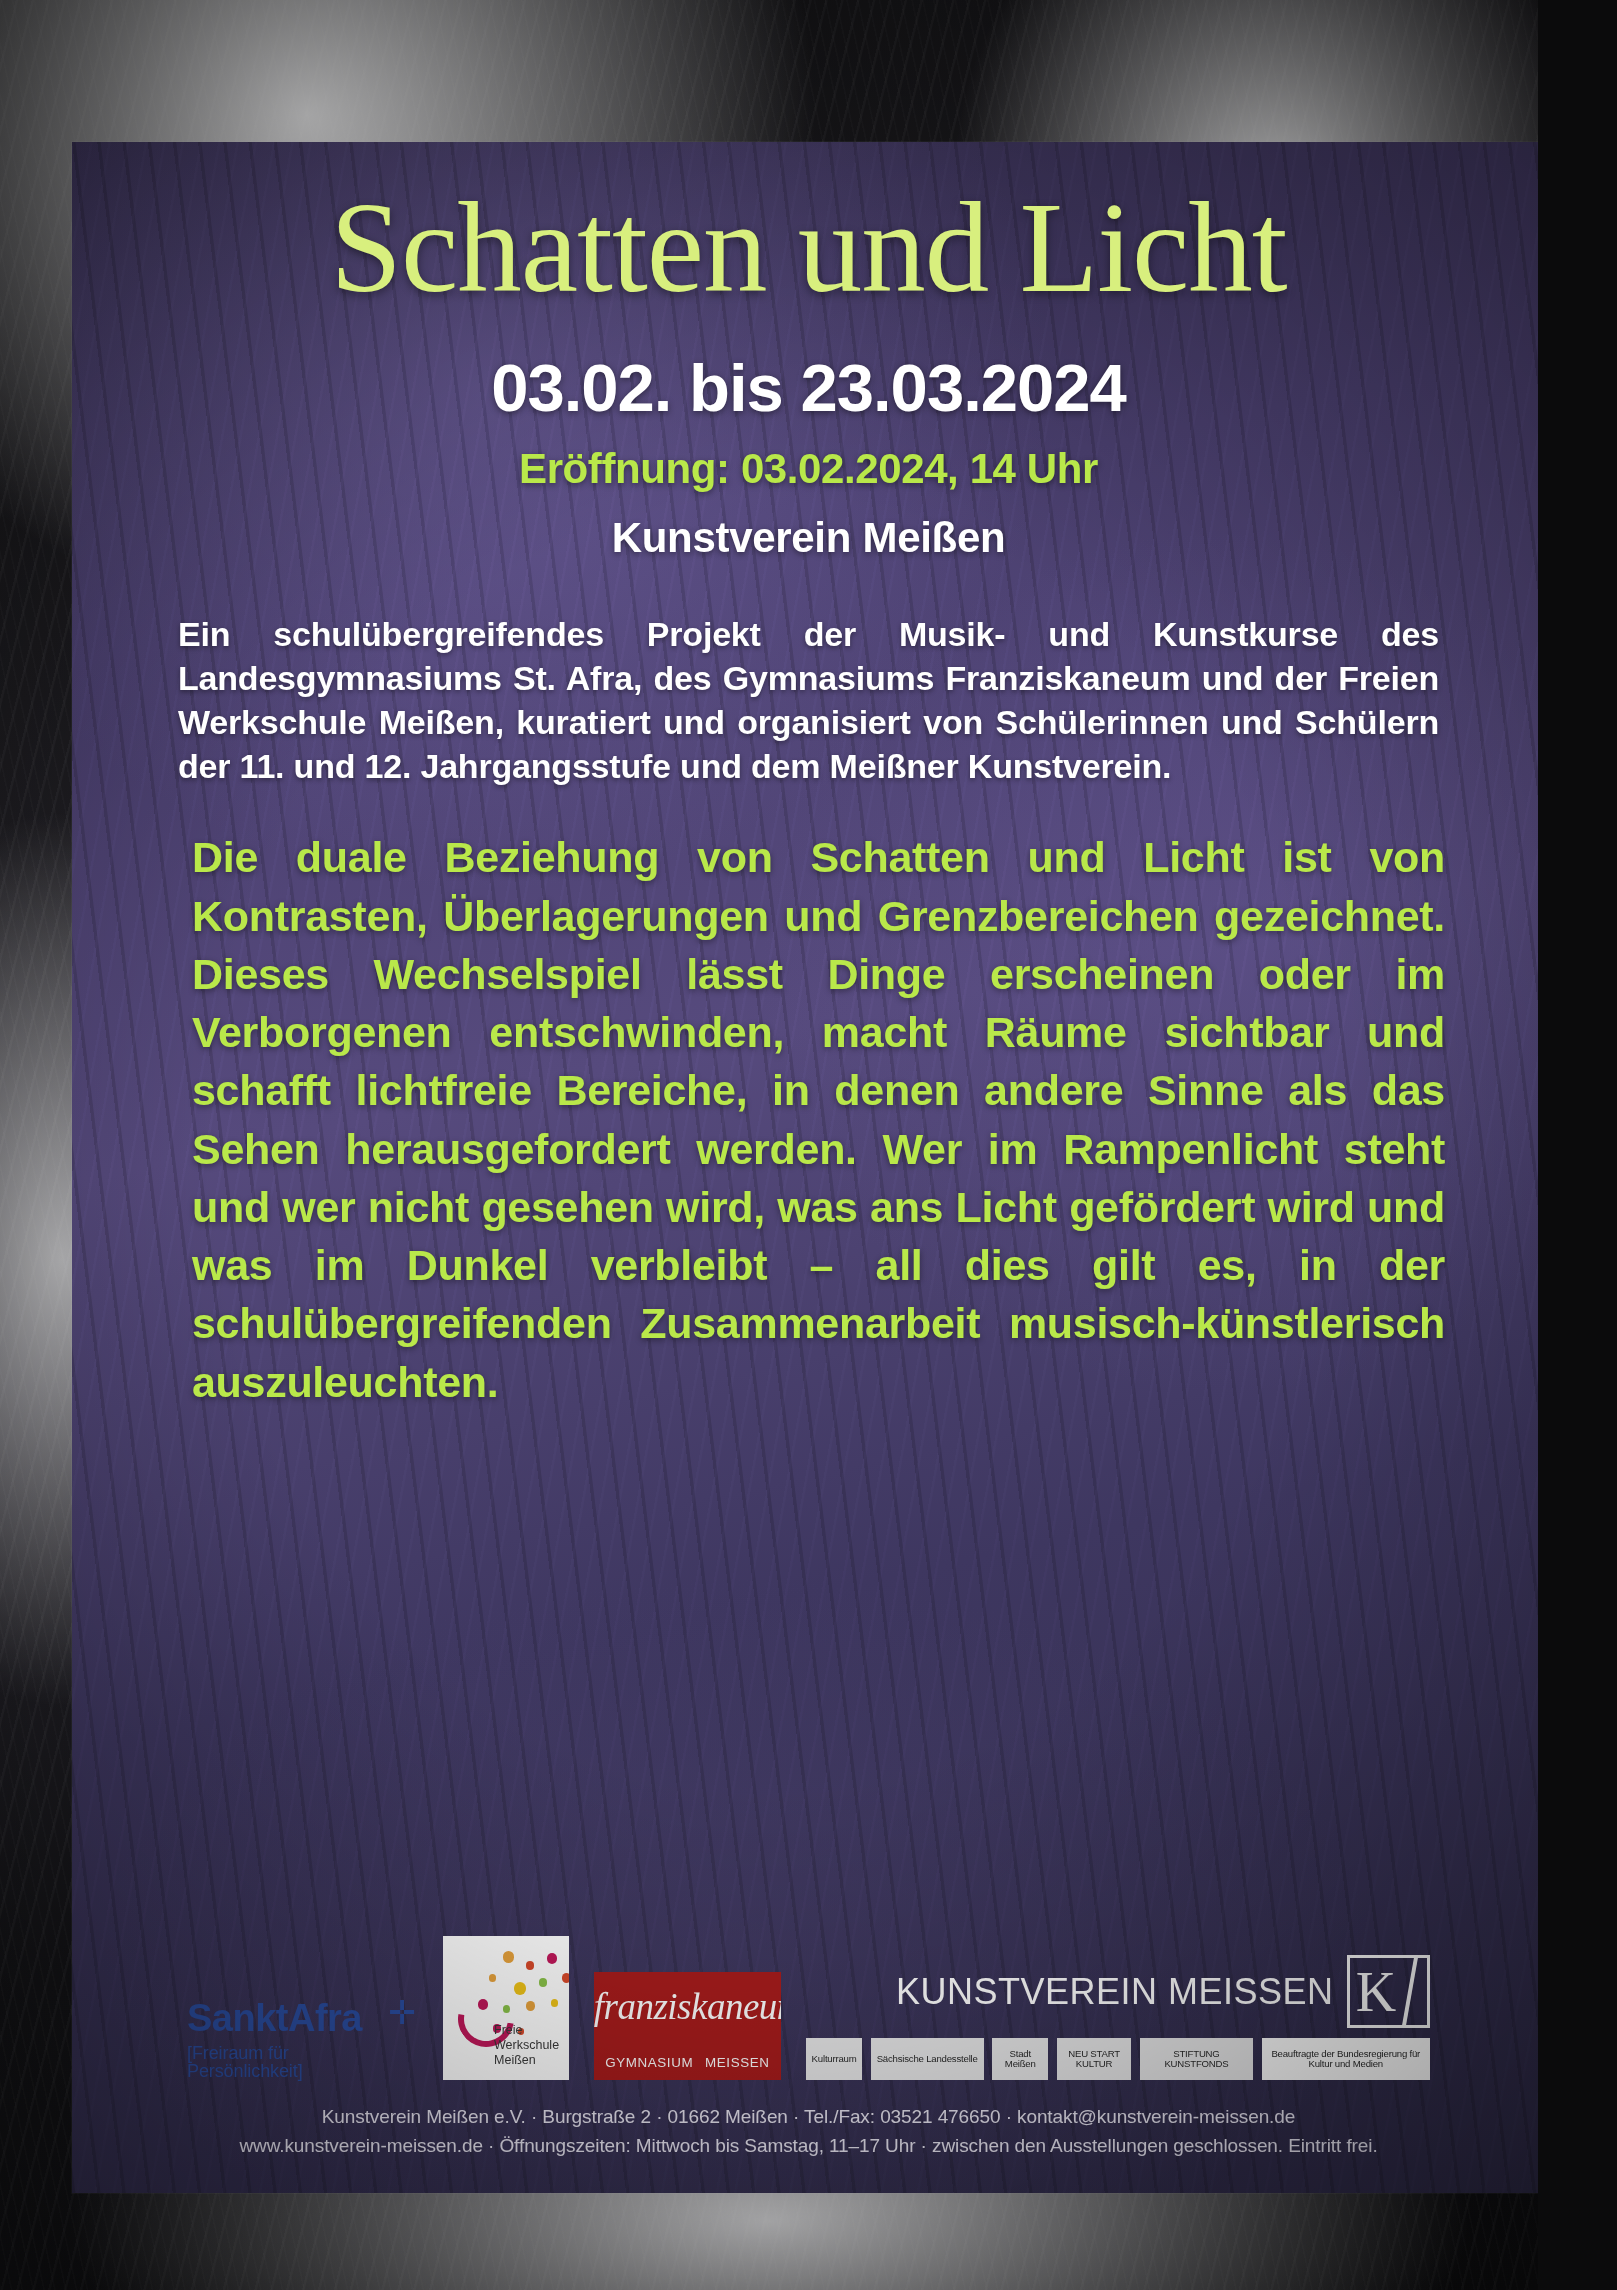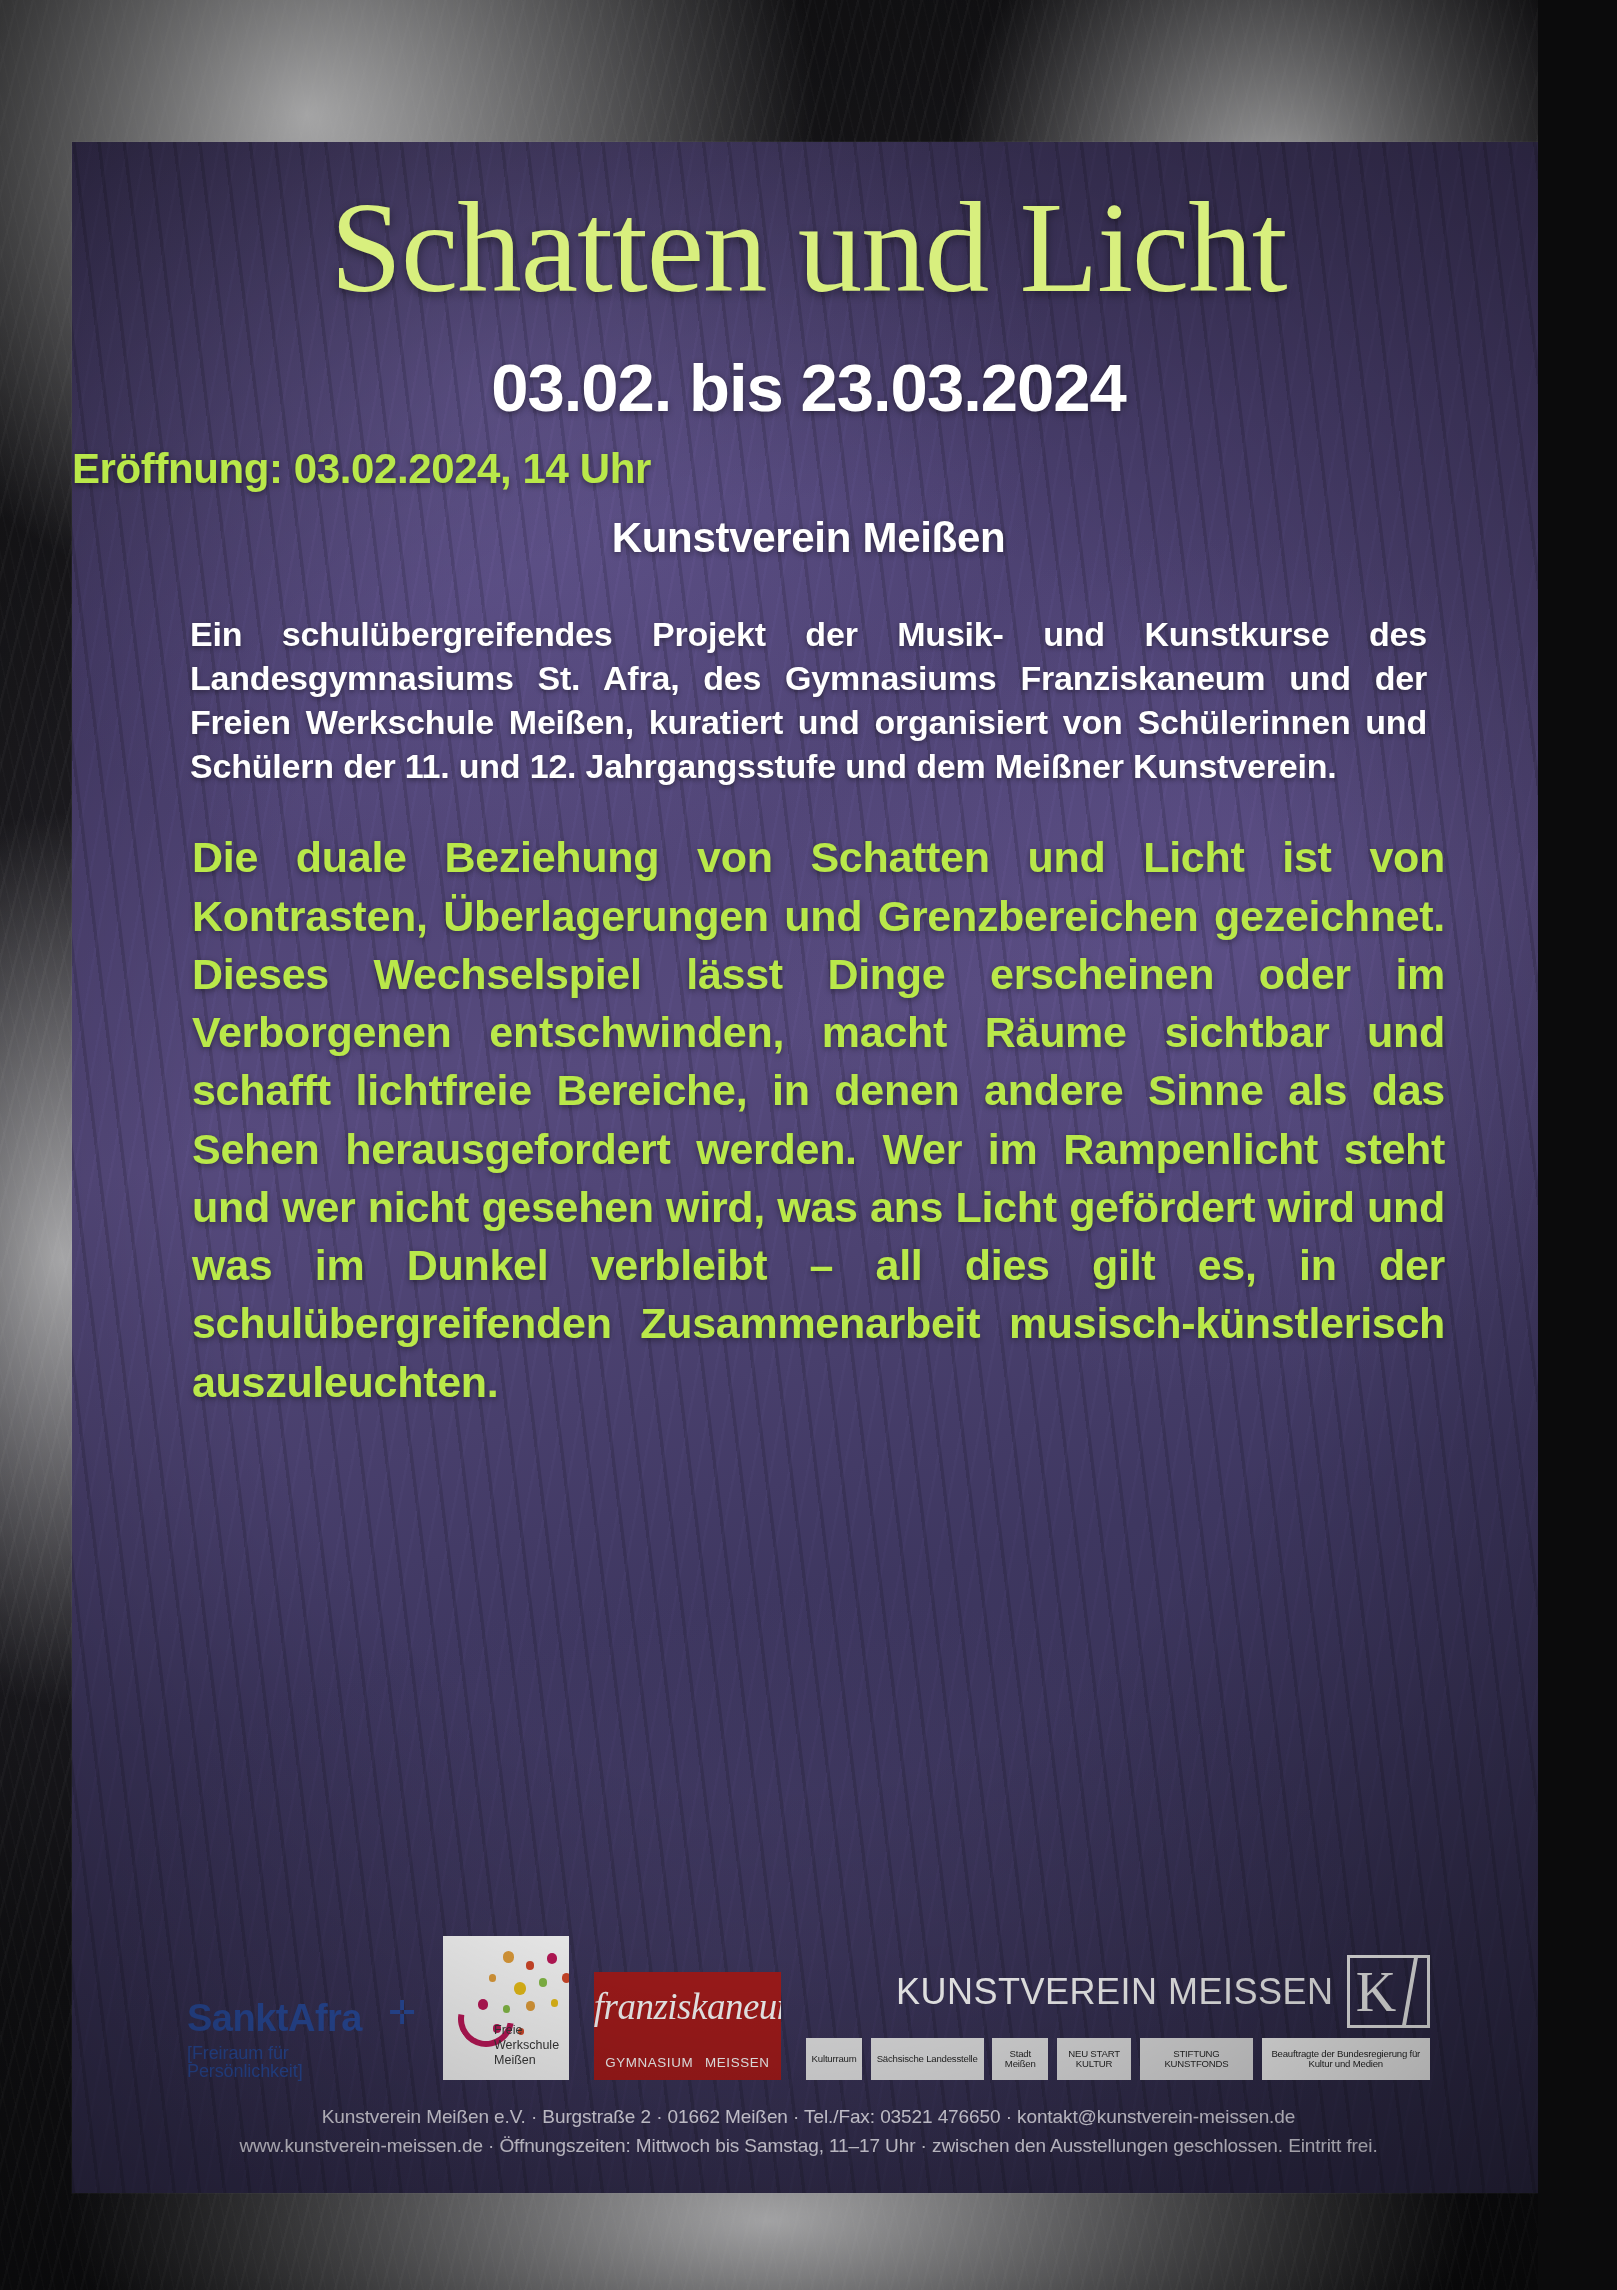--- a/index.html
+++ b/index.html
@@ -100,21 +100,21 @@
     font-size: 67px;
     text-align: center;
     margin-top: 35px;
     letter-spacing: -1px;
     text-shadow: 0 1.9px 7.7px rgba(0,0,0,0.45);
   }
   .opening {
     color: #b9e84a;
     font-weight: bold;
     font-size: 42px;
-    text-align: left;
+    text-align: center;
     margin-top: 19px;
     letter-spacing: -0.4px;
     text-shadow: 0 1.9px 6.7px rgba(0,0,0,0.45);
   }
   .venue {
     color: #ffffff;
     font-weight: bold;
     font-size: 42px;
     text-align: center;
     margin-top: 21px;
@@ -125,21 +125,21 @@
   .intro {
     color: #ffffff;
     font-weight: bold;
     font-size: 34px;
     line-height: 1.30;
     text-align: justify;
     margin: 50px 106px 0 106px;
     letter-spacing: -0.2px;
     text-shadow: 0 1.9px 5.8px rgba(0,0,0,0.42);
   }
-  .intro p { margin: 12px; }
+  .intro p { margin: 0; }
 
   .body-text {
     color: #b9e84a;
     font-weight: bold;
     font-size: 43px;
     line-height: 1.355;
     text-align: justify;
     margin: 40px 100px 0 120px;
     letter-spacing: -0.3px;
     text-shadow: 0 1.9px 6.7px rgba(0,0,0,0.42);

